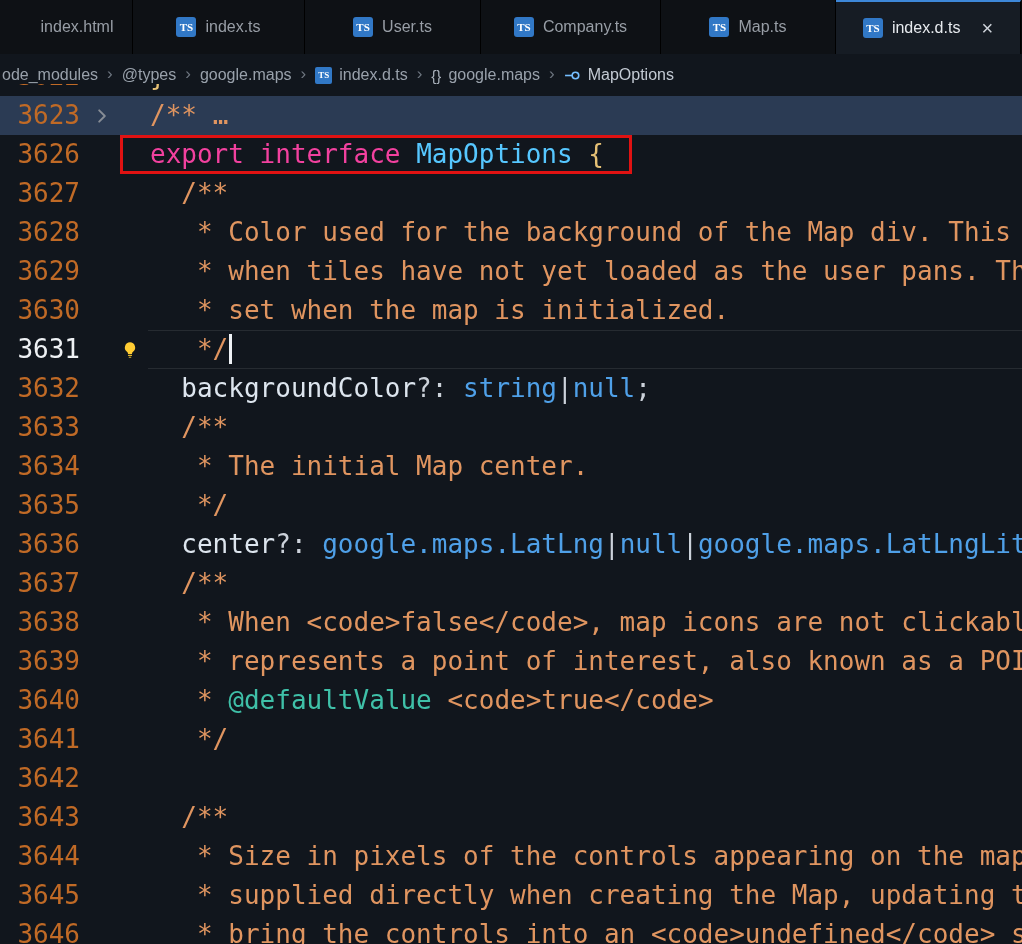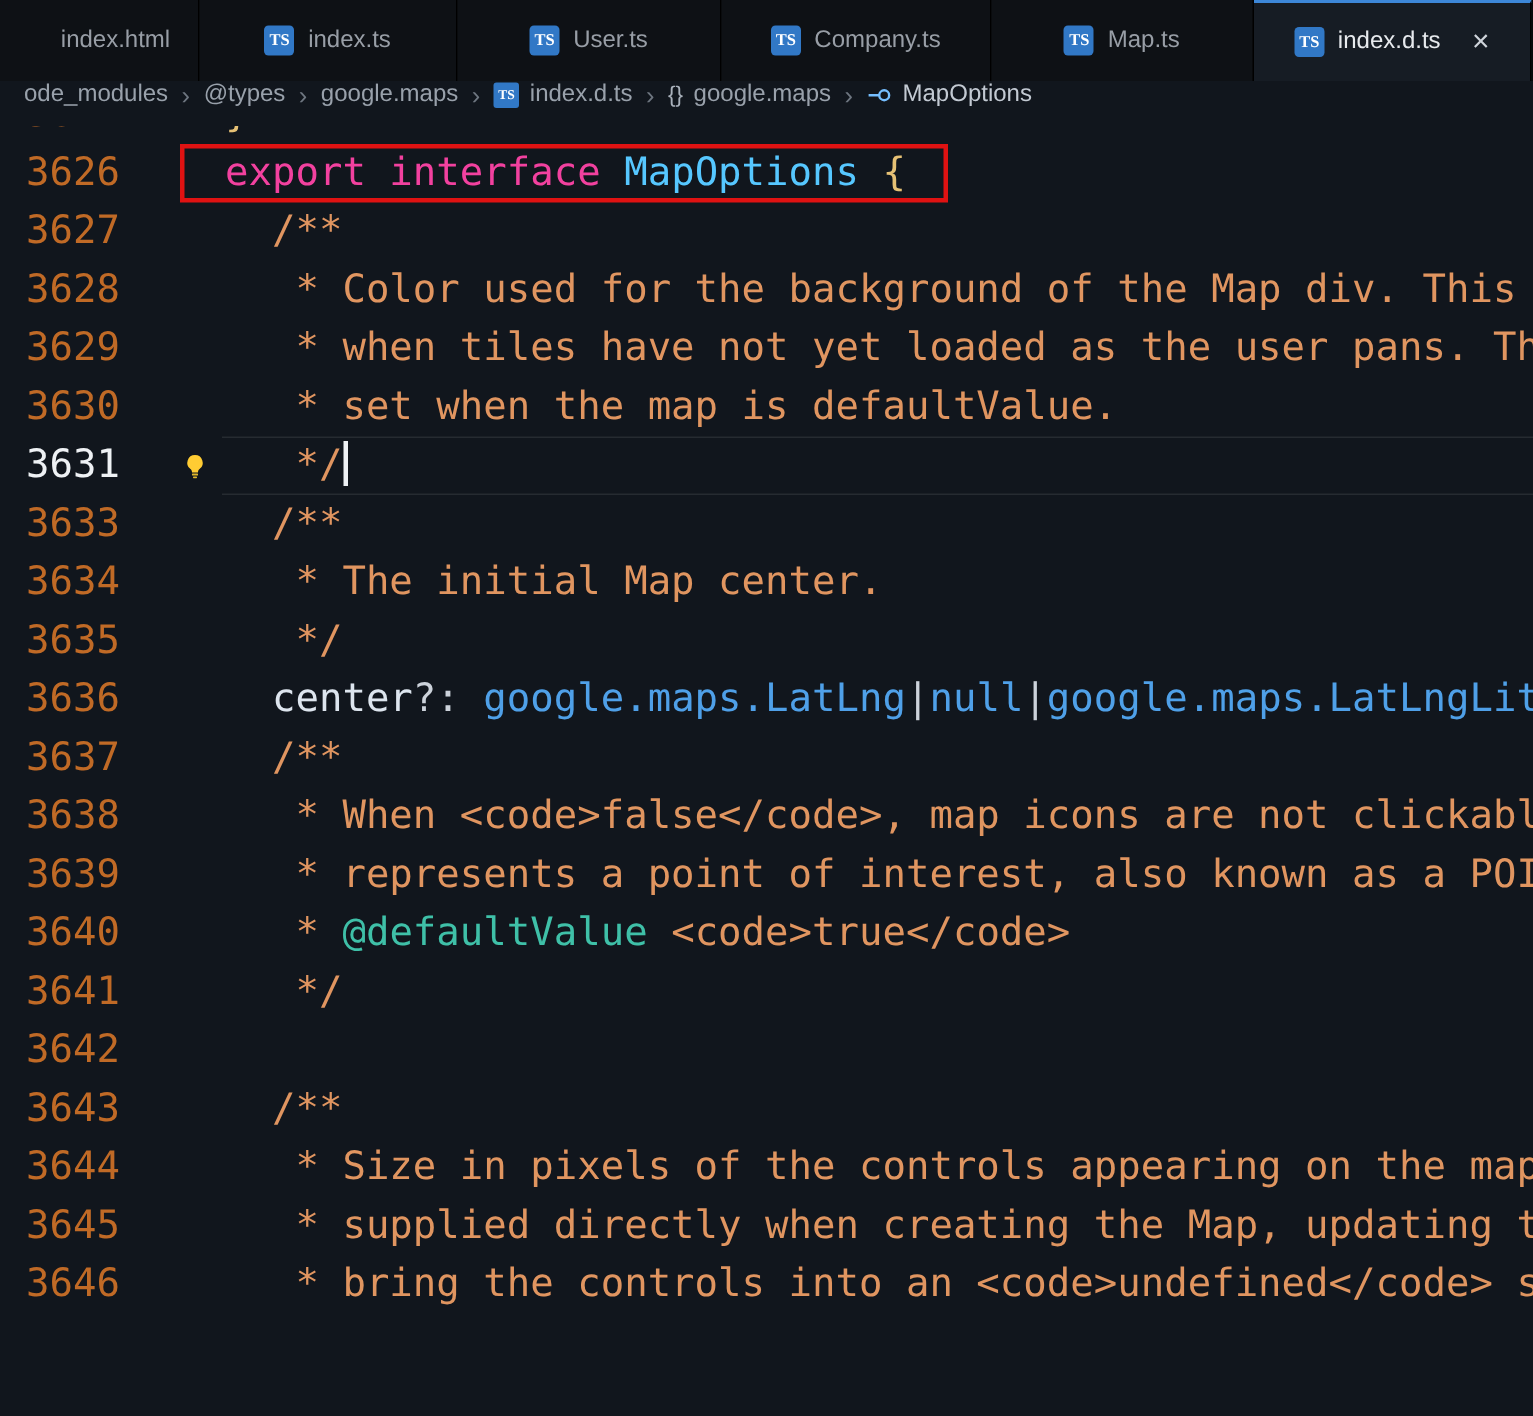--- a/index.html
+++ b/index.html
@@ -19,22 +19,22 @@
   .tab:nth-child(5){ width:175px; }
   .tab:nth-child(6){ width:185px; }
   .tab.active { background:#161c24; color:#e7eaee; border-top:2px solid #3d87d8; }
   .ts-badge { width:20px; height:20px; flex:none; background:#3178c6; color:#fff; border-radius:3px;
               display:inline-flex; align-items:center; justify-content:center;
               font-size:11px; font-weight:bold; font-family:Liberation Serif, serif; }
   .ts-badge.small { width:17px; height:17px; font-size:9px; border-radius:2px; }
   .close { margin-left:12px; font-size:20px; color:#cfd4db; line-height:1; }
 
   
-  .breadcrumb { height:30px; flex:none; display:flex; align-items:flex-start; background:#11161d;
-                color:#99a1ab; font-size:16px; padding-left:16px; white-space:nowrap; overflow:hidden; }
+  .breadcrumb { height:30px; flex:none; display:flex; align-items:flex-end; background:#11161d;
+                color:#99a1ab; font-size:16px; padding-left:2px; white-space:nowrap; overflow:hidden; }
   .bc-sep { margin:0 9px; color:#6e7680; font-size:17px; }
   .bc-item { display:inline-flex; align-items:center; gap:7px; cursor:pointer; }
   .bc-item:last-child .bc-label { color:#c3cad3; }
   .braces { color:#aab2bc; font-size:15px; }
   .ificon { display:inline-flex; }
 
   
   .editor { flex:1; position:relative; overflow:hidden; background:#11161d;
             font-family:"DejaVu Sans Mono", monospace; }
   .partial-clip { height:12px; overflow:hidden; }
@@ -128,20 +128,31 @@
       </span>
     </div>
   <div class="editor" id="editor">
       <div class="partial-clip">
         <div class="row">
           <div class="num">3622</div>
           <div class="deco"></div>
           <div class="code"><span class="tok-bracket">}</span></div>
         </div>
       </div>
+      <div class="row hl">
+        <div class="num">3623</div>
+        <div class="deco">
+          <span class="fold">
+            <svg width="18" height="18" viewBox="0 0 16 16">
+              <path d="M5.5 3l5 5-5 5" stroke="#878d96" stroke-width="1.7" fill="none" stroke-linecap="round" stroke-linejoin="round"></path>
+            </svg>
+          </span>
+        </div>
+        <div class="code"><span class="tok-comment">/** </span><span class="tok-comment">…</span></div>
+      </div>
       <div class="row">
         <div class="redbox"></div>
         <div class="num">3626</div>
         <div class="deco"></div>
         <div class="code"><span class="tok-kw">export</span><span class="tok-plain"> </span><span class="tok-kw">interface</span><span class="tok-plain"> </span><span class="tok-type">MapOptions</span><span class="tok-plain"> </span><span class="tok-bracket">{</span></div>
       </div>
       <div class="row">
         <div class="num">3627</div>
         <div class="deco"></div>
         <div class="code"><span class="tok-comment">  /**</span></div>
@@ -152,36 +163,41 @@
         <div class="code"><span class="tok-comment">   * Color used for the background of the Map div. This color will be visible</span></div>
       </div>
       <div class="row">
         <div class="num">3629</div>
         <div class="deco"></div>
         <div class="code"><span class="tok-comment">   * when tiles have not yet loaded as the user pans. This color can only be</span></div>
       </div>
       <div class="row">
         <div class="num">3630</div>
         <div class="deco"></div>
-        <div class="code"><span class="tok-comment">   * set when the map is defaultValue.</span></div>
+        <div class="code"><span class="tok-comment">   * set when the map is initialized.</span></div>
       </div>
       <div class="row current">
         <div class="num numactive">3631</div>
         <div class="deco">
           <span class="bulb">
             <svg width="18" height="18" viewBox="0 0 16 16">
               <path fill="#ffcc33" d="M8 1.2a4.6 4.6 0 0 0-2.7 8.3c.5.4.9 1 .9 1.6v.4h3.6v-.4c0-.6.4-1.2.9-1.6A4.6 4.6 0 0 0 8 1.2z"></path>
               <rect x="6.2" y="12.2" width="3.6" height="1.2" rx=".4" fill="#e0b62c"></rect>
               <rect x="6.8" y="13.9" width="2.4" height="1" rx=".4" fill="#e0b62c"></rect>
             </svg>
           </span>
         </div>
         <div class="code"><span class="tok-comment">   */</span><span class="cursor"></span></div>
       </div>
       <div class="row">
+        <div class="num">3632</div>
+        <div class="deco"></div>
+        <div class="code"><span class="tok-prop">  backgroundColor</span><span class="tok-plain">?: </span><span class="tok-blue">string</span><span class="tok-plain">|</span><span class="tok-blue">null</span><span class="tok-plain">;</span></div>
+      </div>
+      <div class="row">
         <div class="num">3633</div>
         <div class="deco"></div>
         <div class="code"><span class="tok-comment">  /**</span></div>
       </div>
       <div class="row">
         <div class="num">3634</div>
         <div class="deco"></div>
         <div class="code"><span class="tok-comment">   * The initial Map center.</span></div>
       </div>
       <div class="row">

